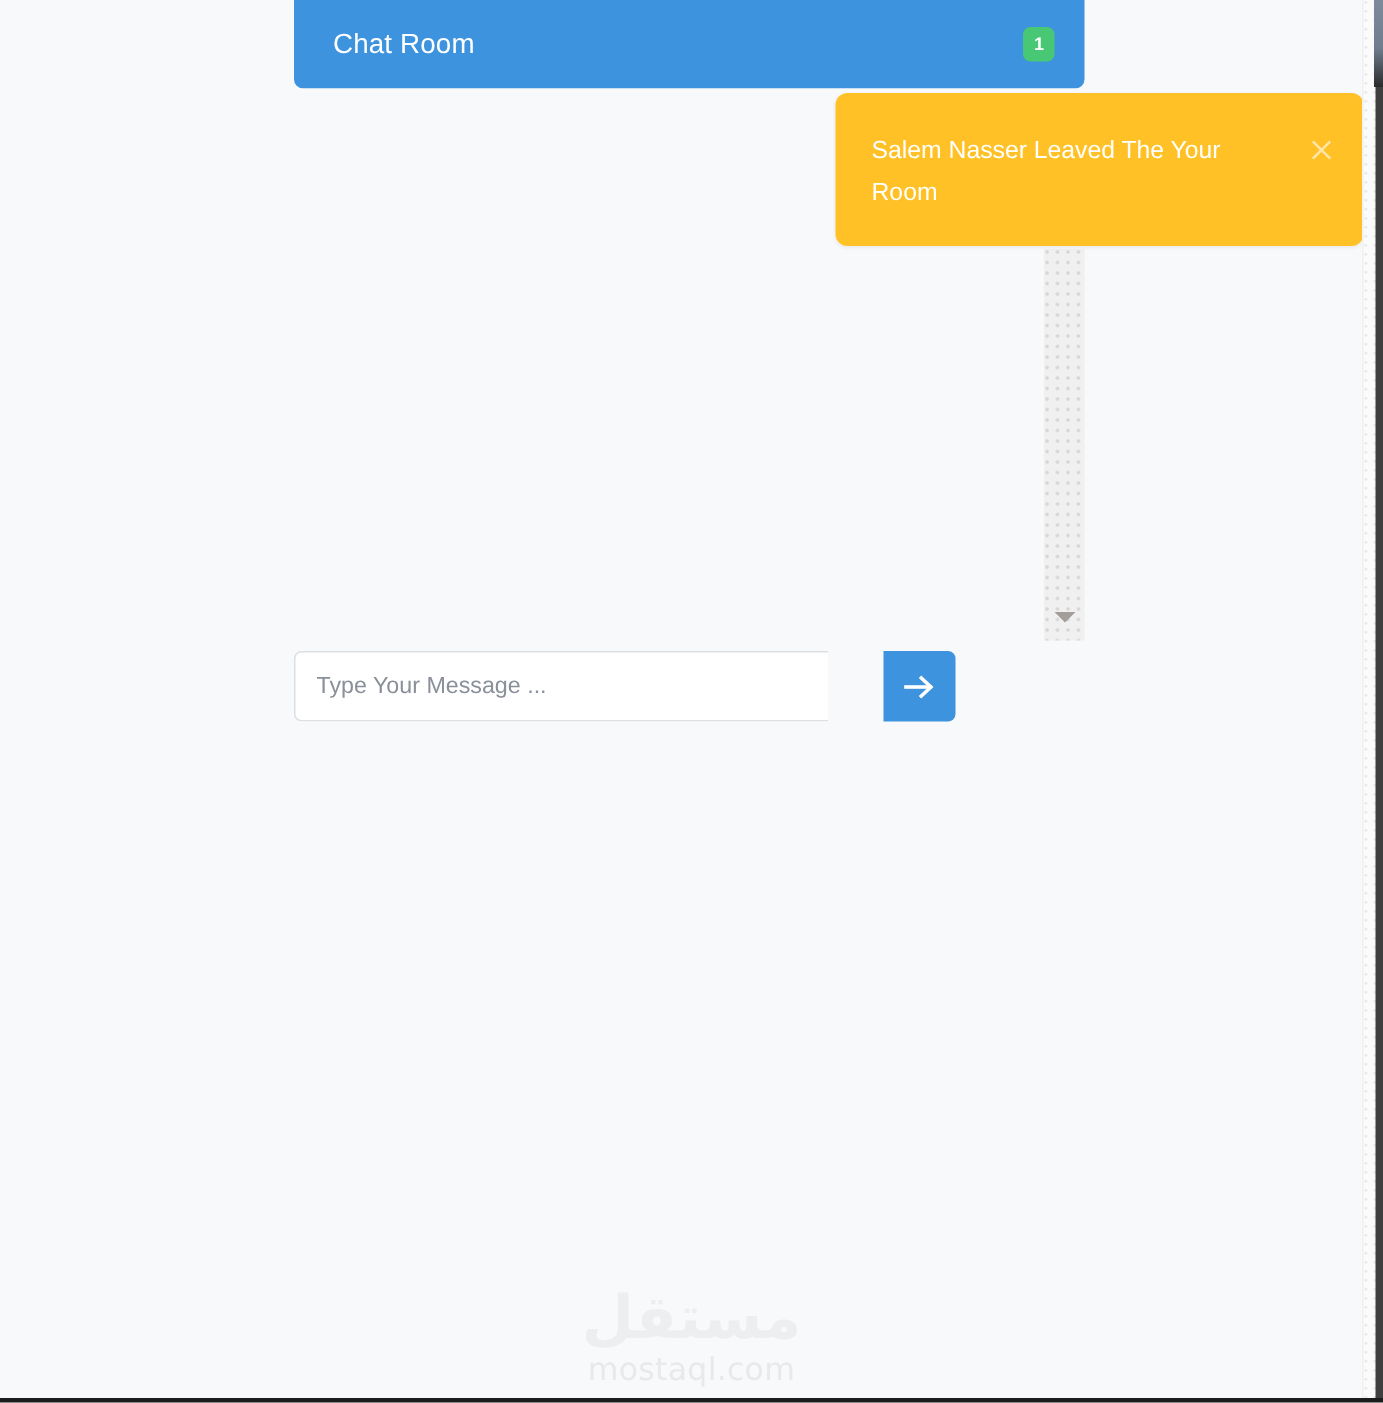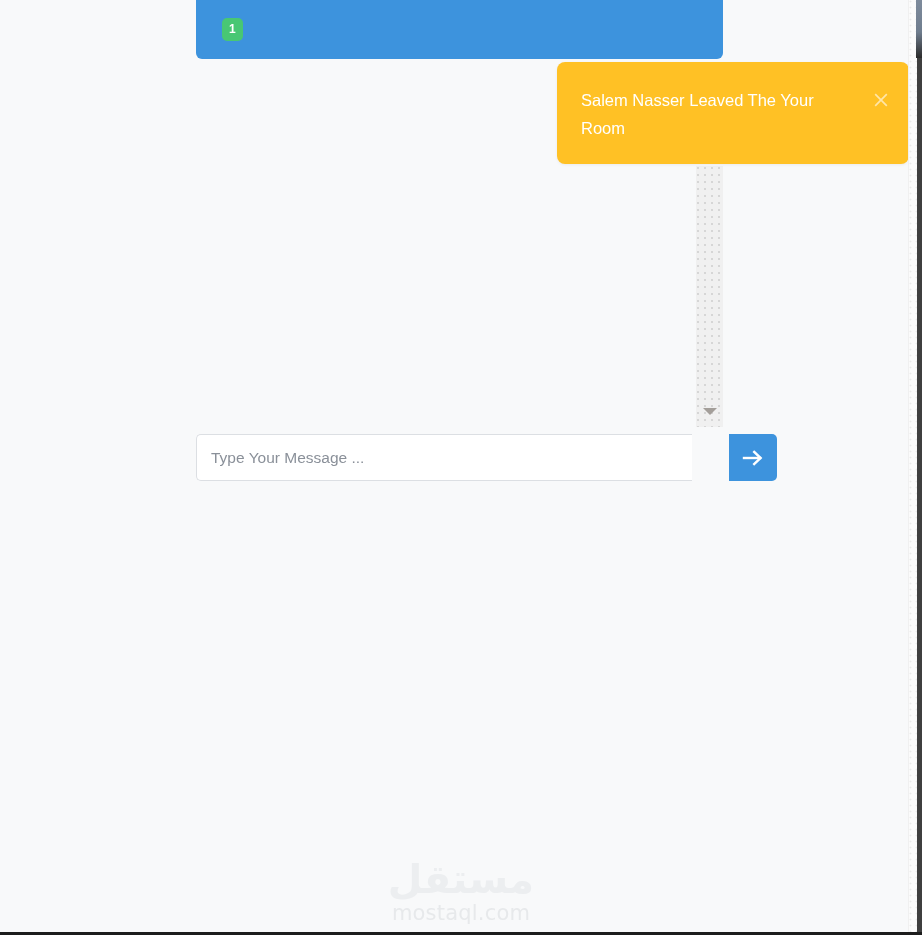--- a/index.html
+++ b/index.html
@@ -88,21 +88,21 @@
     border-right: 7px solid transparent;
     border-top: 7px solid #a39e99;
     margin-bottom: 7px;
   }
 
   
   #chat-composer {
     position: absolute;
     left: 0;
     top: 434px;
-    width: 581px;
+    width: 441px;
     height: 47px;
     display: flex;
     align-items: stretch;
     gap: 37px;
   }
   #message-input {
     flex: 1 1 auto;
     height: 47px;
     border: 1px solid #dcdfe3;
     border-right: none;
@@ -232,20 +232,21 @@
     background: #2f2f2f;
     opacity: 0.92;
   }
 </style>
 </head>
 <body>
 
 <div id="chat-widget">
 
   <div id="chat-header">
+    <div id="chat-header-title">Chat Room</div>
     <div id="chat-header-badge">1</div>
   </div>
 
   <div id="chat-body">
     <div id="chat-scrollbar">
       <div id="chat-scrollbar-down-arrow"></div>
     </div>
   </div>
 
   <div id="chat-composer">

